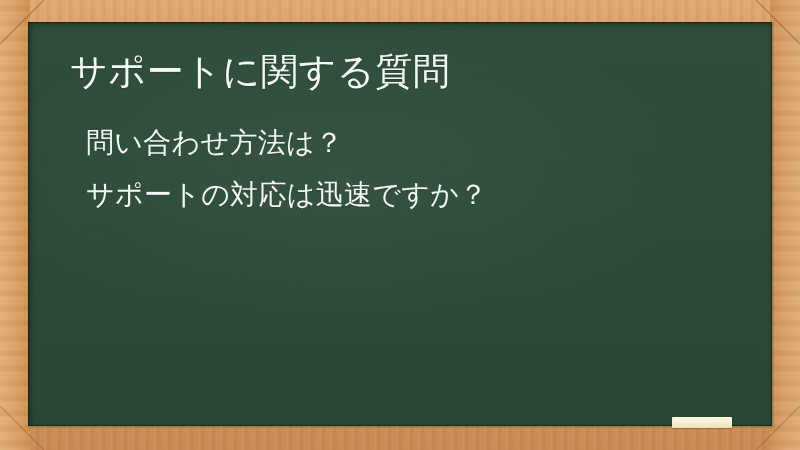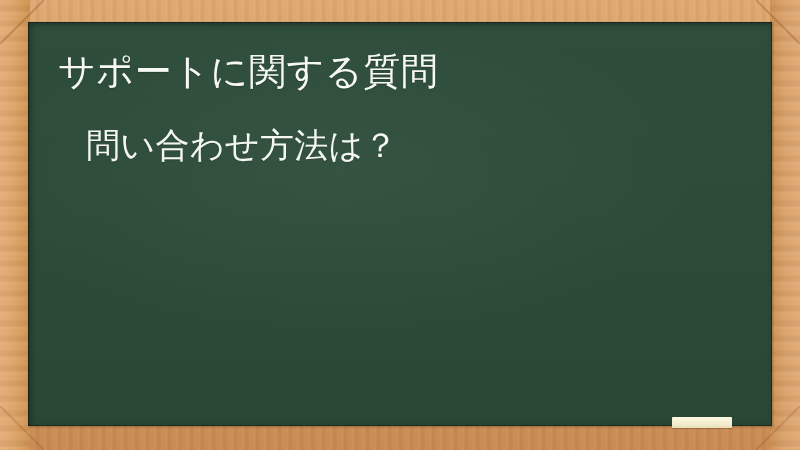--- a/index.html
+++ b/index.html
@@ -96,45 +96,46 @@
   }
   .board-inner {
     position: absolute;
     inset: 0;
     padding: 0;
   }
 
   
   .board-title {
     position: absolute;
-    left: 30px;
+    left: 42px;
     top: 26px;
     font-size: 37px;
     line-height: 1.28;
     color: #f6f8f5;
     letter-spacing: 0.5px;
     white-space: nowrap;
     text-shadow: 0 1px 1px rgba(0,0,0,0.18);
     text-align: right;
   }
   .question-list {
     position: absolute;
     left: 58px;
     top: 97px;
     margin: 0;
     padding: 0;
     list-style: none;
   }
   .question-item {
-    font-size: 34px;
+    font-size: 28px;
     line-height: 52px;
     color: #f3f6f2;
     white-space: nowrap;
     letter-spacing: 0.3px;
     text-shadow: 0 1px 1px rgba(0,0,0,0.15);
+    font-family: Liberation Mono, monospace;
   }
 
   
   .chalk {
     position: absolute;
     left: 672px;
     top: 417px;
     width: 60px;
     height: 11px;
     border-radius: 1px;
@@ -155,20 +156,21 @@
   <div class="mitre mitre-bl"></div>
   <div class="mitre mitre-br"></div>
 
   <div class="board">
     <div class="board-inner">
 
       <div class="board-title">サポートに関する質問</div>
 
       <ul class="question-list">
         <li class="question-item">問い合わせ方法は？</li>
+        <li class="question-item">サポートの対応は迅速ですか？</li>
       </ul>
 
     </div>
   </div>
 
   <div class="chalk"></div>
 
 </div>
 
 </body></html>

